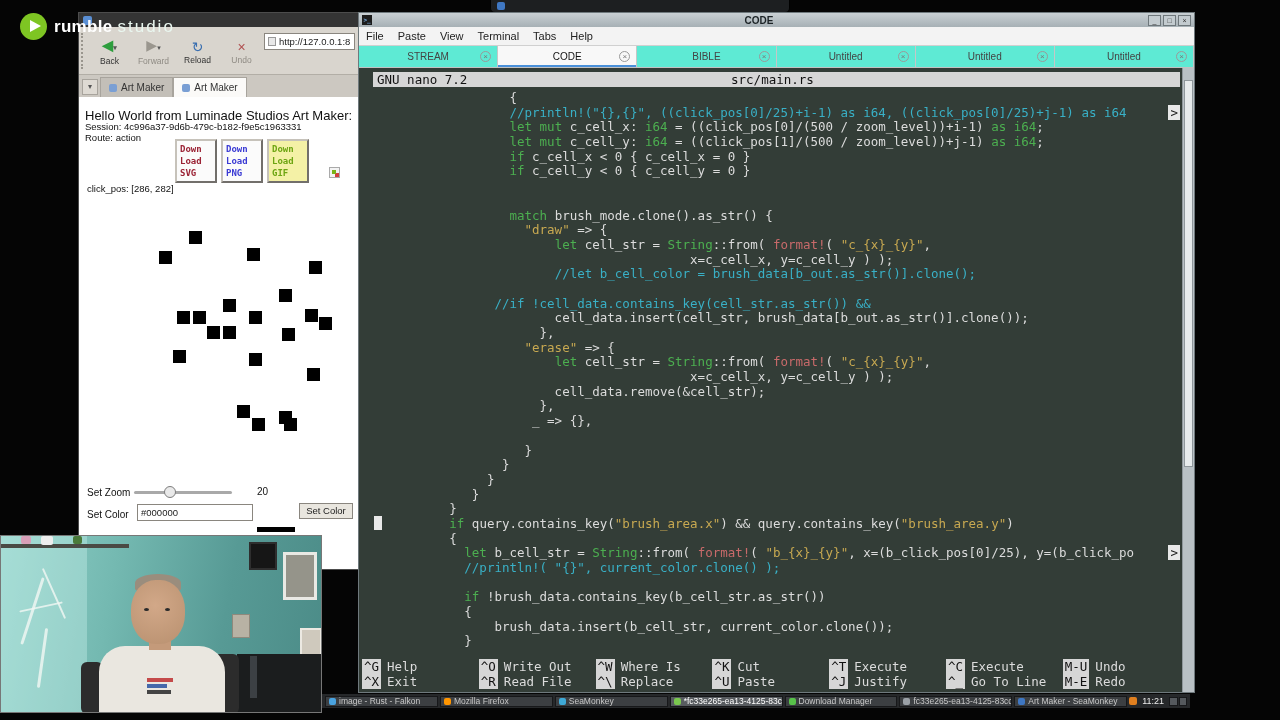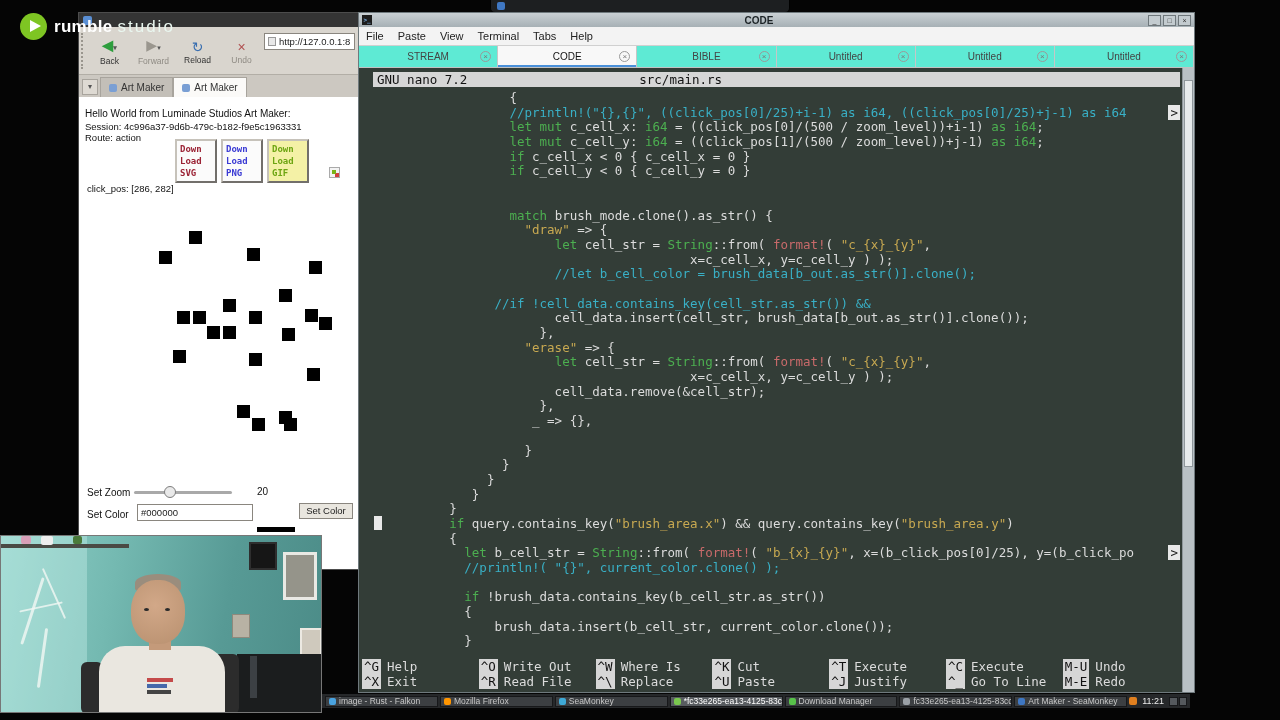--- a/index.html
+++ b/index.html
@@ -44,21 +44,21 @@
   .url-icon { width:8px; height:9px; background:#e8e8e8; border:1px solid #999; flex:none; }
   .b-tabstrip { height:22px; background:#ccc8c1; display:flex; align-items:flex-end; padding-left:3px; flex:none; }
   .tab-list-btn { width:16px; height:16px; margin:0 2px 2px 0; border:1px solid #a8a49d; background:#dedad3;
     font-size:8px; color:#555; text-align:center; line-height:14px; }
   .b-tab { height:20px; display:flex; align-items:center; gap:4px; font-size:10px; padding:0 8px;
     border:1px solid #a8a49d; border-bottom:none; background:#c3bfb8; color:#333;
     max-width:130px; overflow:hidden; white-space:nowrap; }
   .b-tab.active { background:#fbfaf8; }
   .b-tab-icon { width:8px; height:8px; border-radius:2px; background:#7a9fd4; flex:none; }
   .b-content { flex:1; background:#fff; position:relative; font-size:10px; color:#111; overflow:hidden; }
-  .pg-heading { position:absolute; left:6px; top:11px; font-size:10px; }
+  .pg-heading { position:absolute; left:6px; top:11px; font-size:13px; }
   .pg-session { position:absolute; left:6px; top:24px; font-size:9.5px; }
   .pg-route   { position:absolute; left:6px; top:35px; font-size:9.5px; }
   .dl-btn { position:absolute; top:42px; width:42px; height:44px; border:2px outset #c6c2ba;
     font-family:"DejaVu Sans Mono", monospace; font-weight:bold; font-size:9px; line-height:12px;
     padding:2px 3px; cursor:default; }
   .pg-clickpos { position:absolute; left:8px; top:86px; font-size:9.5px; }
   .pg-broken { position:absolute; left:250px; top:70px; width:11px; height:11px;
     border:1px solid #aaa; background:#f4f4f4; }
   .pg-broken::after { content:""; position:absolute; left:2px; top:2px; width:4px; height:4px;
     background:#7ab317; box-shadow:3px 3px 0 #d04040; }
@@ -96,21 +96,21 @@
   .term-tab.active { background:#f8f8f8; color:#111; box-shadow:inset 0 -2px 0 #4a90d9; }
   .tab-close { position:absolute; right:6px; width:11px; height:11px; border-radius:50%;
     border:1px solid #9a9a9a; color:#777; font-size:8px; line-height:9px; text-align:center; }
 
   
   .nano { flex:1; background:#333d37; position:relative;
     font-family:"DejaVu Sans Mono", monospace; font-size:12.5px; overflow:hidden;padding-left:12px; }
   .nano-header { margin:4px 14px 0 2px; height:15px; background:#d6d6d6; color:#111; display:flex; }
   .nano-header span { display:block; }
   .nh-app { width:33%; padding-left:4px; }
-  .nh-file { width:33%; text-align:left; }
+  .nh-file { width:33%; text-align:center; }
   .nh-status { width:33%; text-align:right; padding-right:6px; }
   .nano-code { padding:3px 14px 0 3px; white-space:pre; color:#dcdcdc; }
   .nano-line { height:14.7px; position:relative; }
   .tk-kw { color:#4caf50; }
   .tk-str { color:#c8a951; }
   .tk-com { color:#39b0c6; }
   .tk-mac { color:#c86a6a; }
   .cont-marker { position:absolute; right:0; top:0; background:#e8e8e8; color:#1d1d1d; padding:0 2px; }
   .cursor-block { position:absolute; left:0; top:0; width:7.5px; height:14px; background:#e8e8e8; }
   .nano-keys { position:absolute; left:3px; right:14px; bottom:3px; }

